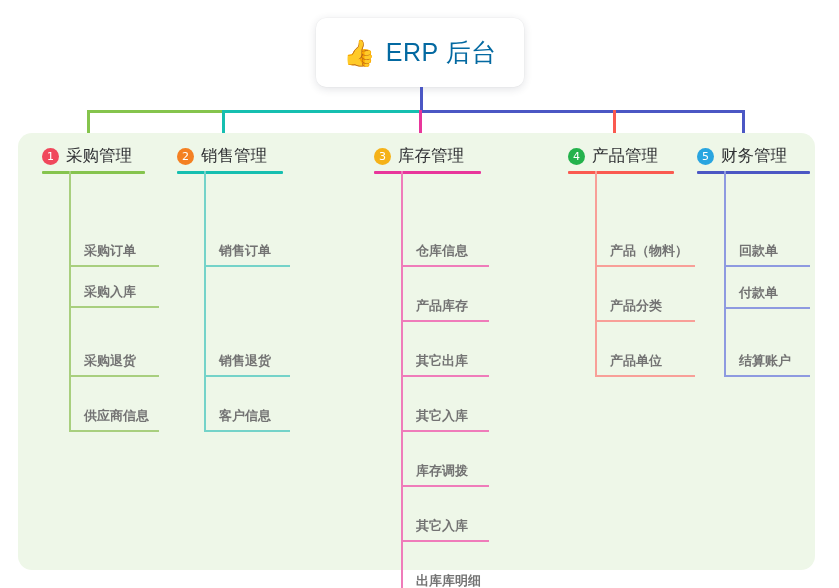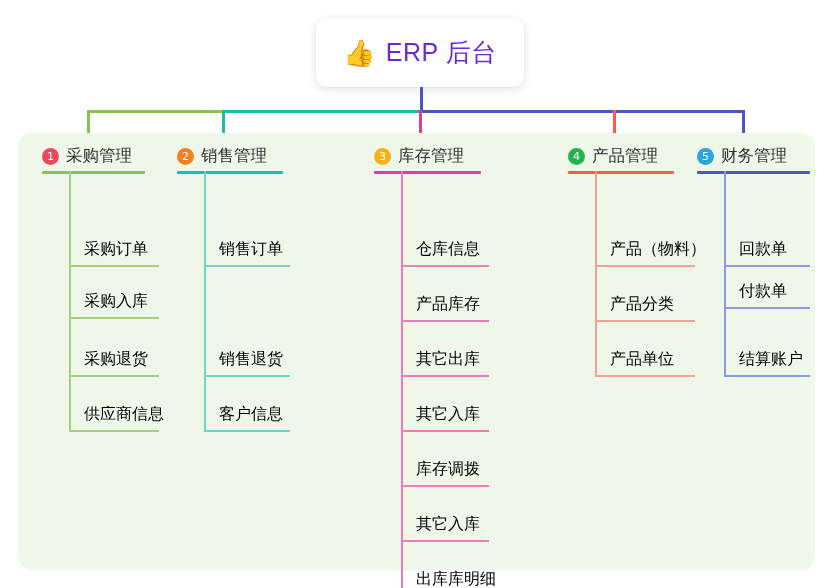--- a/index.html
+++ b/index.html
@@ -11,21 +11,21 @@
   
   .title-card{
     position:absolute;left:316px;top:18px;width:208px;height:69px;
     background:#ffffff;border-radius:10px;
     box-shadow:0 2px 9px rgba(40,50,70,.14), 0 0 0 .5px rgba(0,0,0,.03);
     display:flex;align-items:center;justify-content:center;gap:10px;
     box-sizing:border-box;
   }
   .title-emoji{font-size:26px;line-height:1;
     font-family:"DejaVu Sans",sans-serif;color:#f3b63d;}
-  .title-text{font-size:25px;color:#6d28d9;letter-spacing:.5px;white-space:nowrap;}
+  .title-text{font-size:25px;color:#0369a1;letter-spacing:.5px;white-space:nowrap;}
 
   
   .conn{position:absolute;}
   .v-root{left:420px;top:87px;width:3px;height:24px;background:#4b57c4;}
   .h-seg{top:110px;height:3px;}
   .h-green{left:87px;width:136px;background:#85c44d;}
   .h-teal {left:222px;width:198px;background:#16bfb0;}
   .h-blue {left:419px;width:326px;background:#4b57c4;}
   .drop{top:110px;width:3px;height:27px;}
   .d1{left:87px;background:#85c44d;}
@@ -46,21 +46,21 @@
   .badge{
     width:17px;height:17px;border-radius:50%;
     color:#fff;font-size:11px;line-height:17px;text-align:center;
     font-family:"DejaVu Sans",sans-serif;flex:none;
   }
   .col-title{font-size:16.5px;color:#2f3033;}
   .head-rule{position:absolute;left:0;height:3px;border-radius:1px;}
   .spine{position:absolute;width:2px;}
 
   .item{position:absolute;}
-  .item-label{position:absolute;bottom:7px;left:15px;font-size:16px;color:#000000;white-space:nowrap;}
+  .item-label{position:absolute;bottom:7px;left:15px;font-size:13px;color:#737373;white-space:nowrap;font-weight:bold;}
   .item-rule{position:absolute;bottom:0;left:0;height:2px;}
 </style>
 </head>
 <body>
 
 <div id="stage">
 
   <div class="title-card">
     <span class="title-emoji">👍</span>
     <span class="title-text">ERP 后台</span>
@@ -81,21 +81,21 @@
         <div class="col-head">
           <span class="badge" style="background: rgb(240, 72, 92);">1</span>
           <span class="col-title">采购管理</span>
         </div>
         <div class="head-rule" style="top: 38px; width: 103px; background: rgb(133, 196, 77);"></div>
         <div class="spine" style="left: 27px; top: 38px; height: 261px; background: rgb(168, 207, 126);"></div>
         <div class="item" style="left: 27px; top: 92px; width: 90px; height: 42px;">
           <span class="item-label">采购订单</span>
           <div class="item-rule" style="width: 90px; background: rgb(168, 207, 126);"></div>
         </div>
-        <div class="item" style="left: 27px; top: 144px; width: 90px; height: 42px; padding-left: 40px;">
+        <div class="item" style="left: 27px; top: 133px; width: 90px; height: 42px; padding-left: 40px;">
           <span class="item-label">采购入库</span>
           <div class="item-rule" style="width: 90px; background: rgb(168, 207, 126);"></div>
         </div>
         <div class="item" style="left: 27px; top: 202px; width: 90px; height: 42px;">
           <span class="item-label">采购退货</span>
           <div class="item-rule" style="width: 90px; background: rgb(168, 207, 126);"></div>
         </div>
         <div class="item" style="left: 27px; top: 257px; width: 90px; height: 42px;">
           <span class="item-label">供应商信息</span>
           <div class="item-rule" style="width: 90px; background: rgb(168, 207, 126);"></div>

